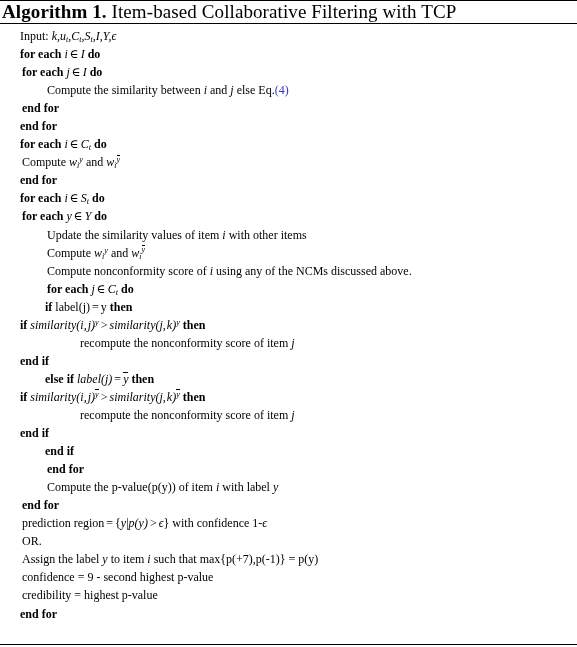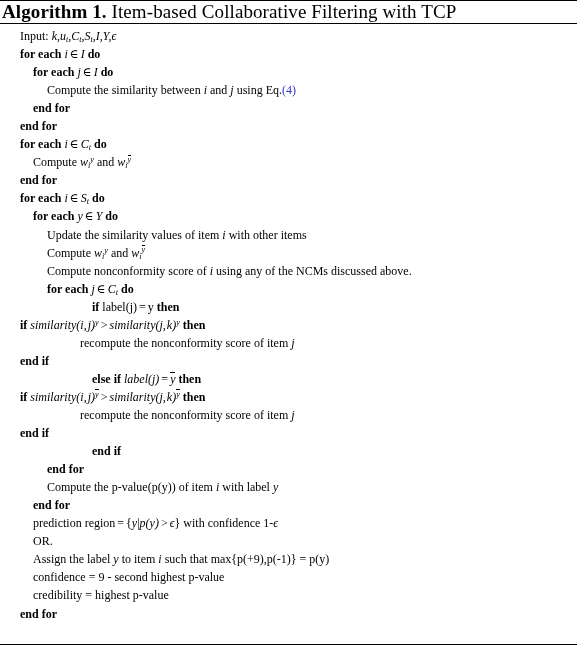--- a/index.html
+++ b/index.html
@@ -56,23 +56,23 @@
   }
   .line {
     font-size: 12px;
     line-height: 18.05px;
     white-space: nowrap;
     padding-left: 20px;
     height: 18.05px;
   }
   
   .ind0 { padding-left: 20px; }
-  .ind1 { padding-left: 33px; }
+  .ind1 { padding-left: 22px; }
   .ind2 { padding-left: 47px; }
-  .ind3 { padding-left: 92px; }
+  .ind3 { padding-left: 45px; }
   .ind4 { }
   .ind5 { padding-left: 80px; }
 
   .kw { font-weight: bold; margin-top: 40px; }
   .mi { font-style: italic; }
   .rm { font-style: normal; }
   .eqref { color: #3535d0; }
   sub, sup {
     font-size: 0.68em;
     line-height: 0;
@@ -118,21 +118,21 @@
       <span class="kw">for each</span>
       <span class="mi">j</span><span class="op">∈</span><span class="mi">I</span>
       <span class="kw">do</span>
     </div>
 
     <div class="line ind2">
       <span class="rm">Compute the similarity between</span>
       <span class="mi">i</span>
       <span class="rm">and</span>
       <span class="mi">j</span>
-      <span class="rm">using Eq.</span><span class="eqref">(4)</span>
+      <span class="rm">else Eq.</span><span class="eqref">(4)</span>
     </div>
 
     <div class="line ind1">
       <span class="kw">end for</span>
     </div>
 
     <div class="line ind0">
       <span class="kw">end for</span>
     </div>
 
@@ -259,21 +259,21 @@
 
     <div class="line ind1">
       <span class="rm">OR.</span>
     </div>
 
     <div class="line ind1">
       <span class="rm">Assign the label</span>
       <span class="mi">y</span>
       <span class="rm">to item</span>
       <span class="mi">i</span>
-      <span class="rm">such that max{p(+9),p(-1)} = p(y)</span>
+      <span class="rm">such that max{p(+7),p(-1)} = p(y)</span>
     </div>
 
     <div class="line ind1">
       <span class="rm">confidence = 9 - second highest p-value</span>
     </div>
 
     <div class="line ind1">
       <span class="rm">credibility = highest p-value</span>
     </div>
 

